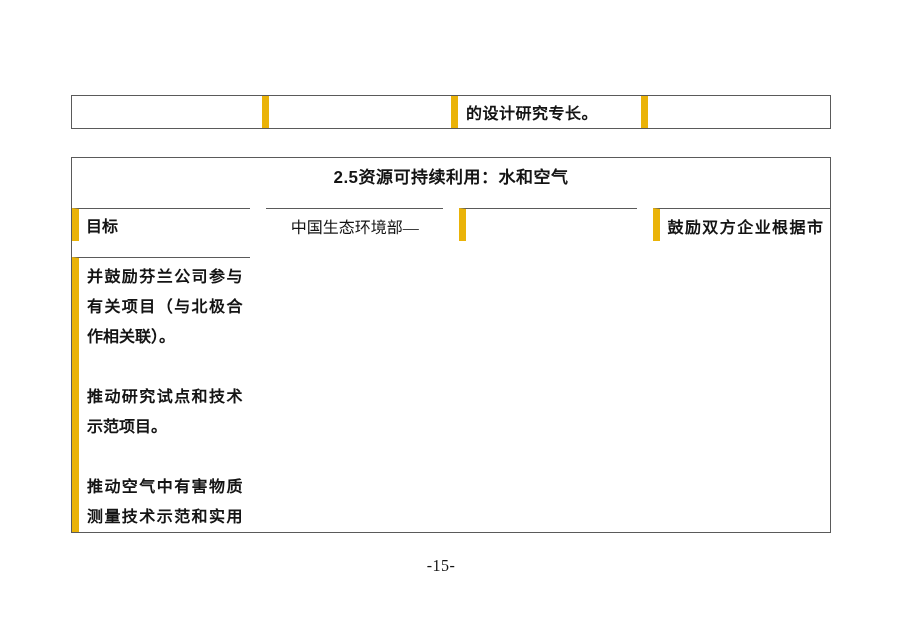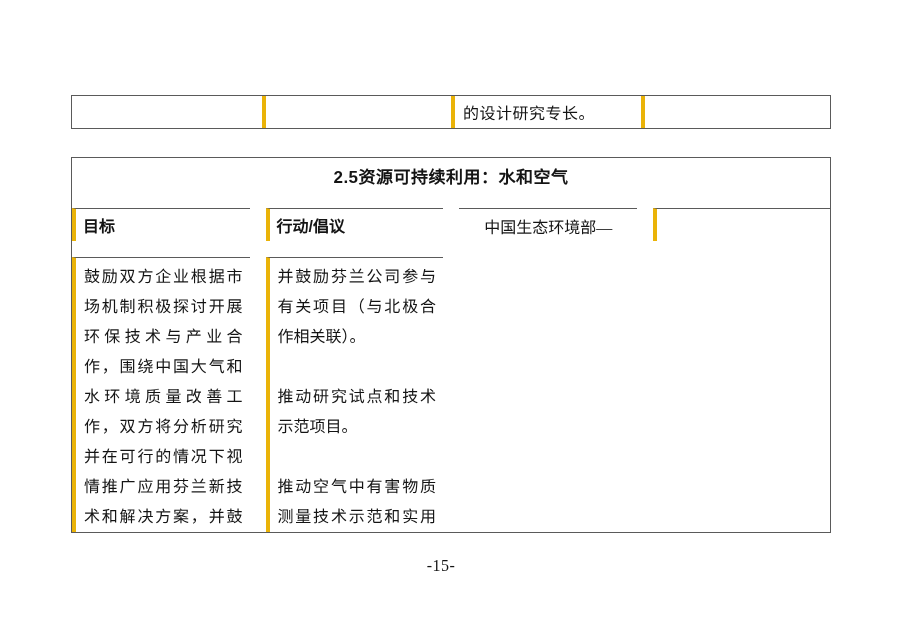--- a/index.html
+++ b/index.html
@@ -29,21 +29,21 @@
     box-sizing: border-box;
     border: 1px solid #5a5a5a;
     display: grid;
     grid-template-columns: 1fr 1fr 1fr 1fr;
     background: #ffffff;
   }
   .cell {
     box-sizing: border-box;
     overflow: hidden;
   }
-  .cell.bl { border-left: 4px solid #eab308; }
+  .cell.bl { border-left: 7px solid #eab308; font-weight: bold; }
   .cell.bt { border-top: 1px solid #5a5a5a; }
 
   
   #prev-table { top: 95px; height: 34px; }
   #prev-table .cell {
     display: flex;
     align-items: center;
     padding: 0 6px 0 8px;
     font-size: 16px;
     letter-spacing: 0.5px;
@@ -108,21 +108,20 @@
     <div class="cell bl"></div>
     <div class="cell bl">的设计研究专长。</div>
     <div class="cell bl"></div>
   </div>
 
   <div class="tbl" id="main-table">
 
     <div class="cell title-row">2.5资源可持续利用：水和空气</div>
 
     <div class="cell head-cell bt bl">目标</div>
-    <div class="cell head-cell bt bl">行动/倡议</div>
 
     <div class="cell body-cell partner-cell bt">中国生态环境部—
 芬兰环境部</div>
     <div class="cell body-cell bt bl"></div>
     <div class="cell body-cell bt bl">
       <p>鼓励双方企业根据市场机制积极探讨开展环保技术与产业合作，围绕中国大气和水环境质量改善工作，双方将分析研究并在可行的情况下视情推广应用芬兰新技术和解决方案，并鼓励芬兰公司参与有关项目。</p>
     </div>
     <div class="cell body-cell bt bl">
       <p>并鼓励芬兰公司参与有关项目（与北极合作相关联）。</p>
       <p>推动研究试点和技术示范项目。</p>

